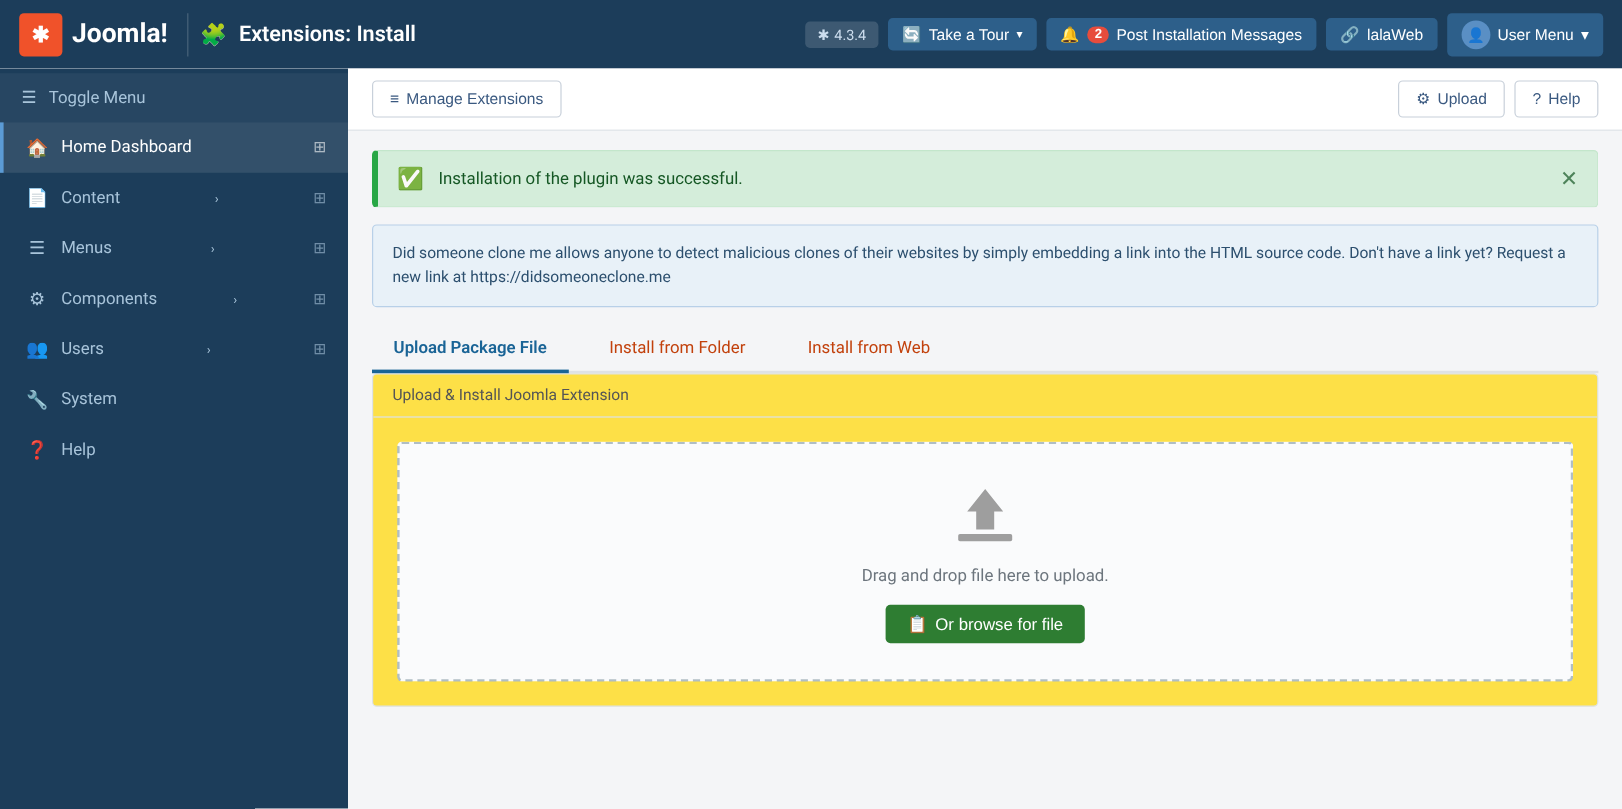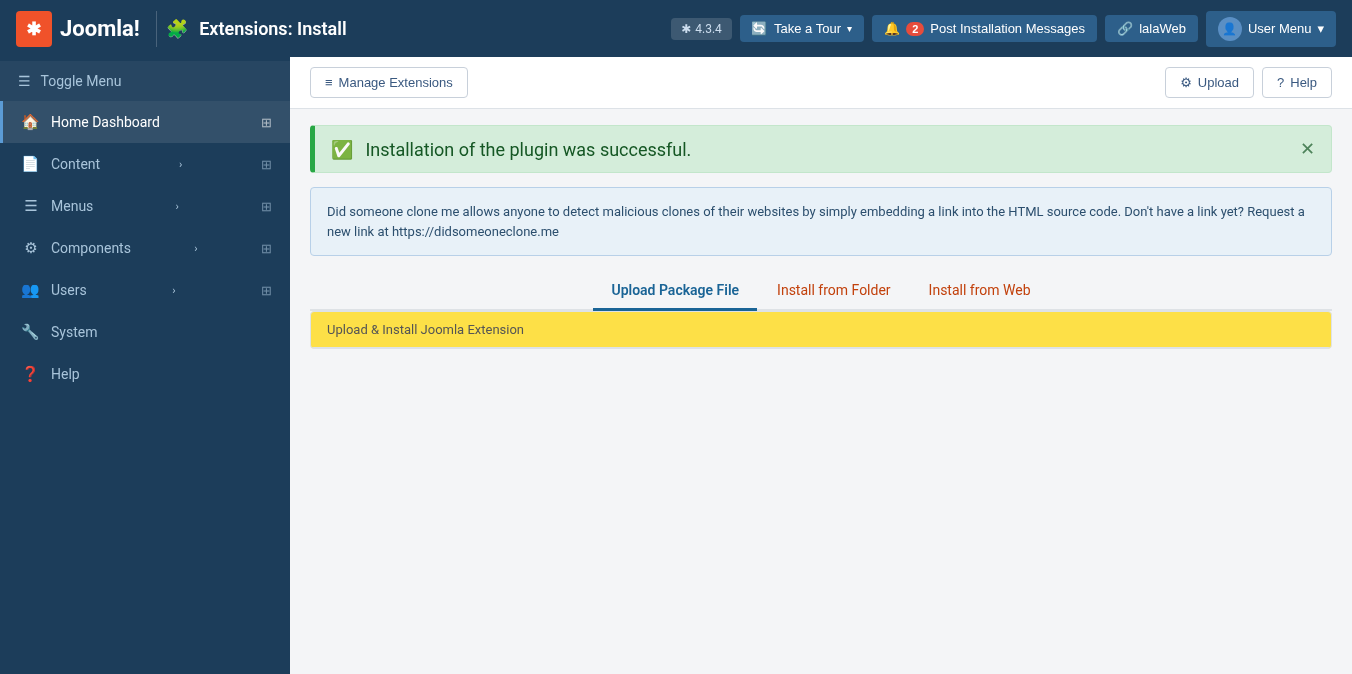--- a/index.html
+++ b/index.html
@@ -243,21 +243,21 @@
       gap: 12px;
       position: relative;
     }
     .alert-success .alert-icon {
       color: #28a745;
       font-size: 18px;
       flex-shrink: 0;
     }
     .alert-success .alert-text {
       color: #155724;
-      font-size: 18px;
+      font-size: 14px;
       flex: 1;
     }
     .alert-close {
       color: #155724;
       cursor: pointer;
       font-size: 18px;
       opacity: 0.7;
       background: none;
       border: none;
       padding: 0;
@@ -276,22 +276,21 @@
     }
 
     
     .tabs-container {
       margin-bottom: 0;
     }
     .tabs-list {
       display: flex;
       border-bottom: 2px solid #dee2e6;
       list-style: none;
-      gap: 2px;
-      justify-content: center;
+      gap: 16px;
     }
     .tab-item {
       padding: 10px 18px;
       cursor: pointer;
       font-size: 14px;
       color: #c2410c;
       border-bottom: 3px solid transparent;
       margin-bottom: -2px;
     }
     .tab-item.active {
@@ -493,17 +492,33 @@
           <li class="tab-item">
             <span>Install from Web</span>
           </li>
         </ul>
       </div>
 
       <div class="upload-card">
         <div class="upload-card-header">
           <span>Upload &amp; Install Joomla Extension</span>
         </div>
+        <div class="upload-card-body">
+          <div class="drop-zone">
+            <div class="upload-icon-container">
+
+              <svg class="upload-svg" viewBox="0 0 80 70" xmlns="http://www.w3.org/2000/svg">
+                <polygon points="40,5 60,30 50,30 50,50 30,50 30,30 20,30" fill="#9e9e9e"></polygon>
+                <rect x="10" y="55" width="60" height="8" rx="2" fill="#9e9e9e"></rect>
+              </svg>
+              <span class="drop-text">Drag and drop file here to upload.</span>
+            </div>
+            <button class="browse-btn">
+              <span>📋</span>
+              <span>Or browse for file</span>
+            </button>
+          </div>
+        </div>
       </div>
 
     </div>
   </div>
 </div>
 
 </body></html>

